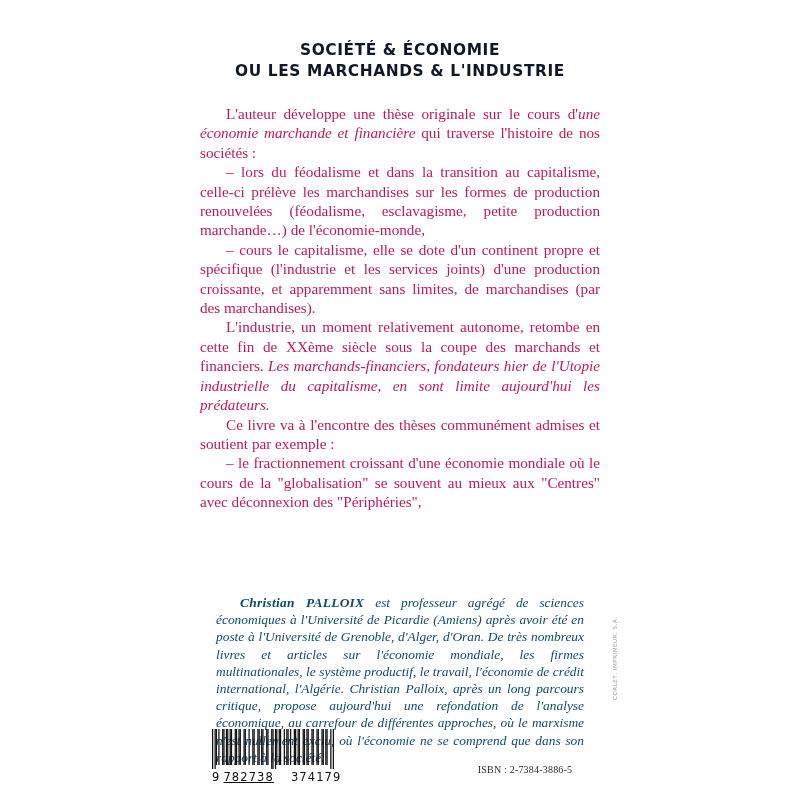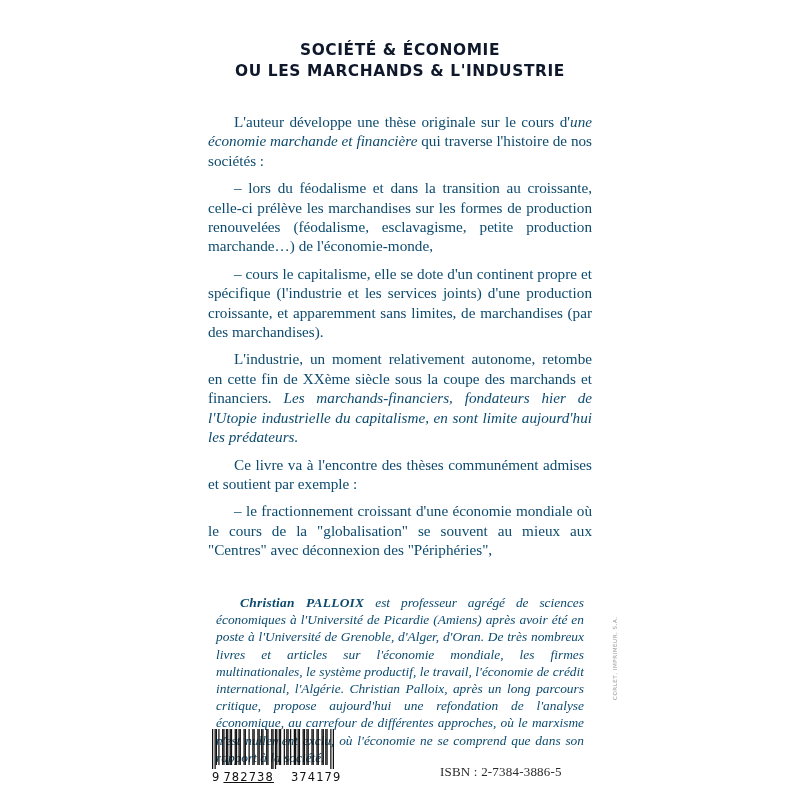--- a/index.html
+++ b/index.html
@@ -48,22 +48,22 @@
     position: absolute;
     left: 200px;
     top: 104px;
     width: 400px;
   }
   .para {
     font-size: 15.2px;
     line-height: 19.4px;
     text-align: justify;
     text-justify: inter-word;
-    margin: 8px;
-    color: #0c4a6e;
+    margin: 0;
+    color: #be185d;
   }
   .para.indent {
     text-indent: 26px;
   }
   .para .it {
     font-style: italic;
   }
 
   
   .bio-block {
@@ -115,21 +115,22 @@
     margin-right: 17px;
     text-decoration: underline;
   }
 
   
   .isbn {
     position: absolute;
     left: 440px;
     top: 764px;
     width: 170px;
-    font-size: 13px;
+    text-align: center;
+    font-size: 10px;
     letter-spacing: 0.2px;
     color: #2a2a2a;
   }
 
   
   .printer-credit {
     position: absolute;
     left: 612px;
     top: 700px;
     width: 90px;
@@ -149,21 +150,21 @@
 
   <div class="title-block">
     <div class="title-line">SOCIÉTÉ &amp; ÉCONOMIE</div>
     <div class="title-line">OU LES MARCHANDS &amp; L'INDUSTRIE</div>
   </div>
 
   <div class="body-block">
 
     <p class="para indent"><span>L'auteur développe une thèse originale sur le cours d'</span><span class="it">une économie marchande et financière</span><span> qui traverse l'histoire de nos sociétés :</span></p>
 
-    <p class="para indent">– lors du féodalisme et dans la transition au croissante, celle-ci prélève les marchandises sur les formes de production renouvelées (féodalisme, esclavagisme, petite production marchande…) de l'économie-monde,</p>
+    <p class="para indent">– lors du féodalisme et dans la transition au capitalisme, celle-ci prélève les marchandises sur les formes de production renouvelées (féodalisme, esclavagisme, petite production marchande…) de l'économie-monde,</p>
 
     <p class="para indent">– cours le capitalisme, elle se dote d'un continent propre et spécifique (l'industrie et les services joints) d'une production croissante, et apparemment sans limites, de marchandises (par des marchandises).</p>
 
     <p class="para indent"><span>L'industrie, un moment relativement autonome, retombe en cette fin de XXème siècle sous la coupe des marchands et financiers. </span><span class="it">Les marchands-financiers, fondateurs hier de l'Utopie industrielle du capitalisme, en sont limite aujourd'hui les prédateurs.</span></p>
 
     <p class="para indent">Ce livre va à l'encontre des thèses communément admises et soutient par exemple :</p>
 
 
     <p class="para indent">– le fractionnement croissant d'une économie mondiale où le cours de la "globalisation" se souvent au mieux aux "Centres" avec déconnexion des "Périphéries",</p>
 

